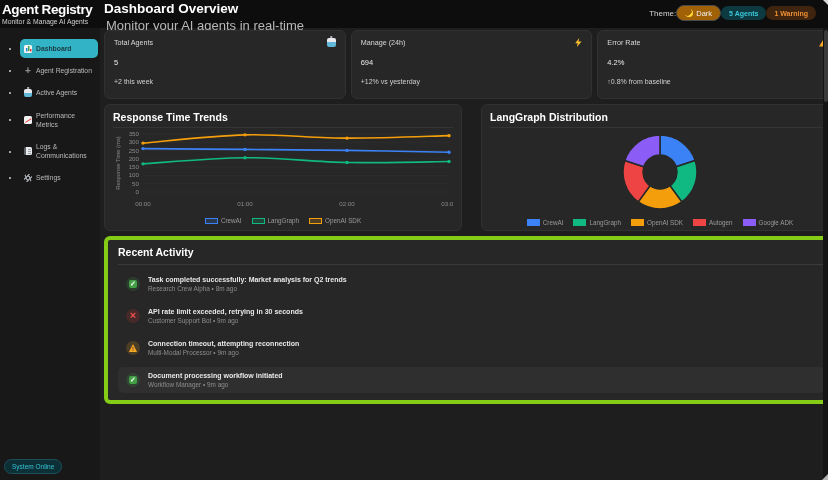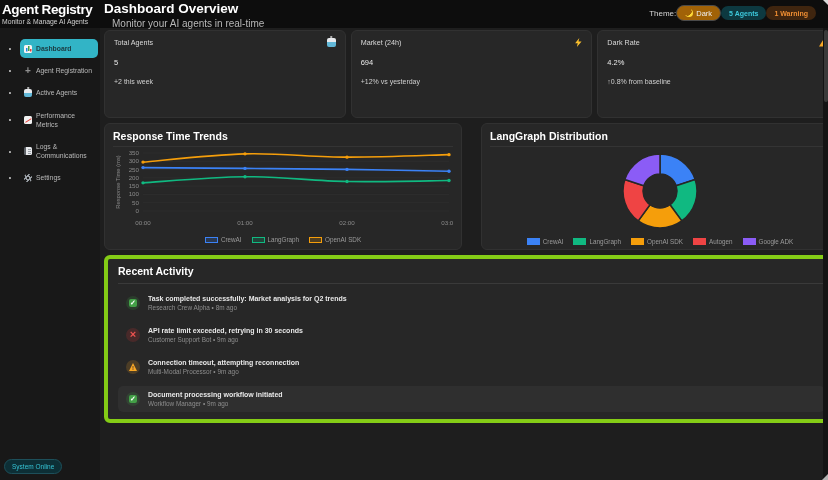--- a/index.html
+++ b/index.html
@@ -9,21 +9,21 @@
     background:#1e1e1e; color:#e0e0e0;
     font-family:"Liberation Sans", sans-serif;
   }
   
   .top-bar { height:28px; background:#0d0d0d; display:flex; }
   .brand { width:100px; padding:2px 0 0 2px; flex:0 0 100px; }
   .brand h1 { margin:0; font-size:13.5px; font-weight:bold; color:#fff; white-space:nowrap; letter-spacing:-0.4px; }
   .brand p { margin:1px 0 0; font-size:6.8px; color:#cfcfcf; white-space:nowrap; }
   .main-header { flex:1; display:flex; justify-content:space-between; align-items:flex-start; padding:1px 12px 4px 4px; }
   .mh-left h2 { margin:0; font-size:13.5px; color:#fff; }
-  .mh-left p { margin:2px 8px 0; font-size:10px; color:#b8b8b8; }
+  .mh-left p { margin:2px 2px 0; font-size:13px; color:#b8b8b8; }
   .mh-right { display:flex; align-items:center; gap:0; margin-top:4px; }
   .theme-label { font-size:8px; color:#d6d6d6; }
   .theme-btn { display:flex; align-items:center; gap:3px; font-size:7.5px; color:#eee;
     background:#a16207; border:1px solid #4a4a4a; border-radius:10px; padding:2.5px 8px; cursor:pointer; }
   .badge { font-size:7px; font-weight:bold; border-radius:9px; padding:3.5px 8px; }
   .badge.info { background:#0d3940; color:#3dc8da; }
   .badge.warning { background:#3f250f; color:#ef8e33; }
 
   
   .body-row { display:flex; height:452px; }
@@ -35,21 +35,21 @@
   .nav-item.active .nav-pill { background:#32b4c6; }
   .nav-label { font-size:6.8px; color:#b9b9b9; line-height:1.35; }
   .nav-item.active .nav-label { color:#1c3a40; font-weight:bold; }
   .sys-badge { margin:auto 0 0 4px; align-self:flex-start; font-size:6.5px; color:#35c3d5;
     background:#0d2f36; border:1px solid #1d4f5a; border-radius:8px; padding:3px 7px; }
 
   .main { flex:1; padding:2px 4px 0 4px; }
 
   
   .stats-row { display:flex; gap:5px; }
-  .stat-card { flex:1; background:#272727; border:1px solid #313131; border-radius:6px; padding:7px 9px; height:88px; }
+  .stat-card { flex:1; background:#272727; border:1px solid #313131; border-radius:6px; padding:7px 9px; height:69px; }
   .stat-head { display:flex; justify-content:space-between; align-items:center; }
   .stat-title { font-size:7.2px; color:#d9d9d9; }
   .stat-value { font-size:7.5px; color:#e9e9e9; margin-top:11px; }
   .stat-delta { font-size:7px; color:#cfcfcf; margin-top:11px; }
 
   
   .charts-row { display:flex; gap:19px; margin-top:5px; }
   .chart-card { flex:1; background:#272727; border:1px solid #313131; border-radius:6px; padding:6px 8px 3px; height:127px; }
   .chart-card h3 { margin:0 0 2px; font-size:10.5px; color:#fff; padding-bottom:4px; border-bottom:1px solid #343434; }
   .legend { display:flex; justify-content:center; align-items:center; gap:10px; margin-top:1px; }
@@ -193,29 +193,29 @@
       <div class="stat-card">
         <div class="stat-head">
             <span class="stat-title">Total Agents</span>
             <span class="icon i-robot" style="width:9px;height:9px"></span>
           </div>
         <div class="stat-value">5</div>
         <div class="stat-delta">+2 this week</div>
       </div>
       <div class="stat-card">
         <div class="stat-head">
-            <span class="stat-title">Market (24h)</span>
+            <span class="stat-title">Manage (24h)</span>
             <span class="icon i-bolt" style="width:8px;height:9px"></span>
           </div>
         <div class="stat-value">694</div>
         <div class="stat-delta">+12% vs yesterday</div>
       </div>
       <div class="stat-card">
         <div class="stat-head">
-            <span class="stat-title">Dark Rate</span>
+            <span class="stat-title">Error Rate</span>
             <span class="icon i-warning" style="width:10px;height:8px"></span>
           </div>
         <div class="stat-value">4.2%</div>
         <div class="stat-delta">↑0.8% from baseline</div>
       </div>
     </div>
 
     <div class="charts-row">
       <div class="chart-card">
         <h3>Response Time Trends</h3>

